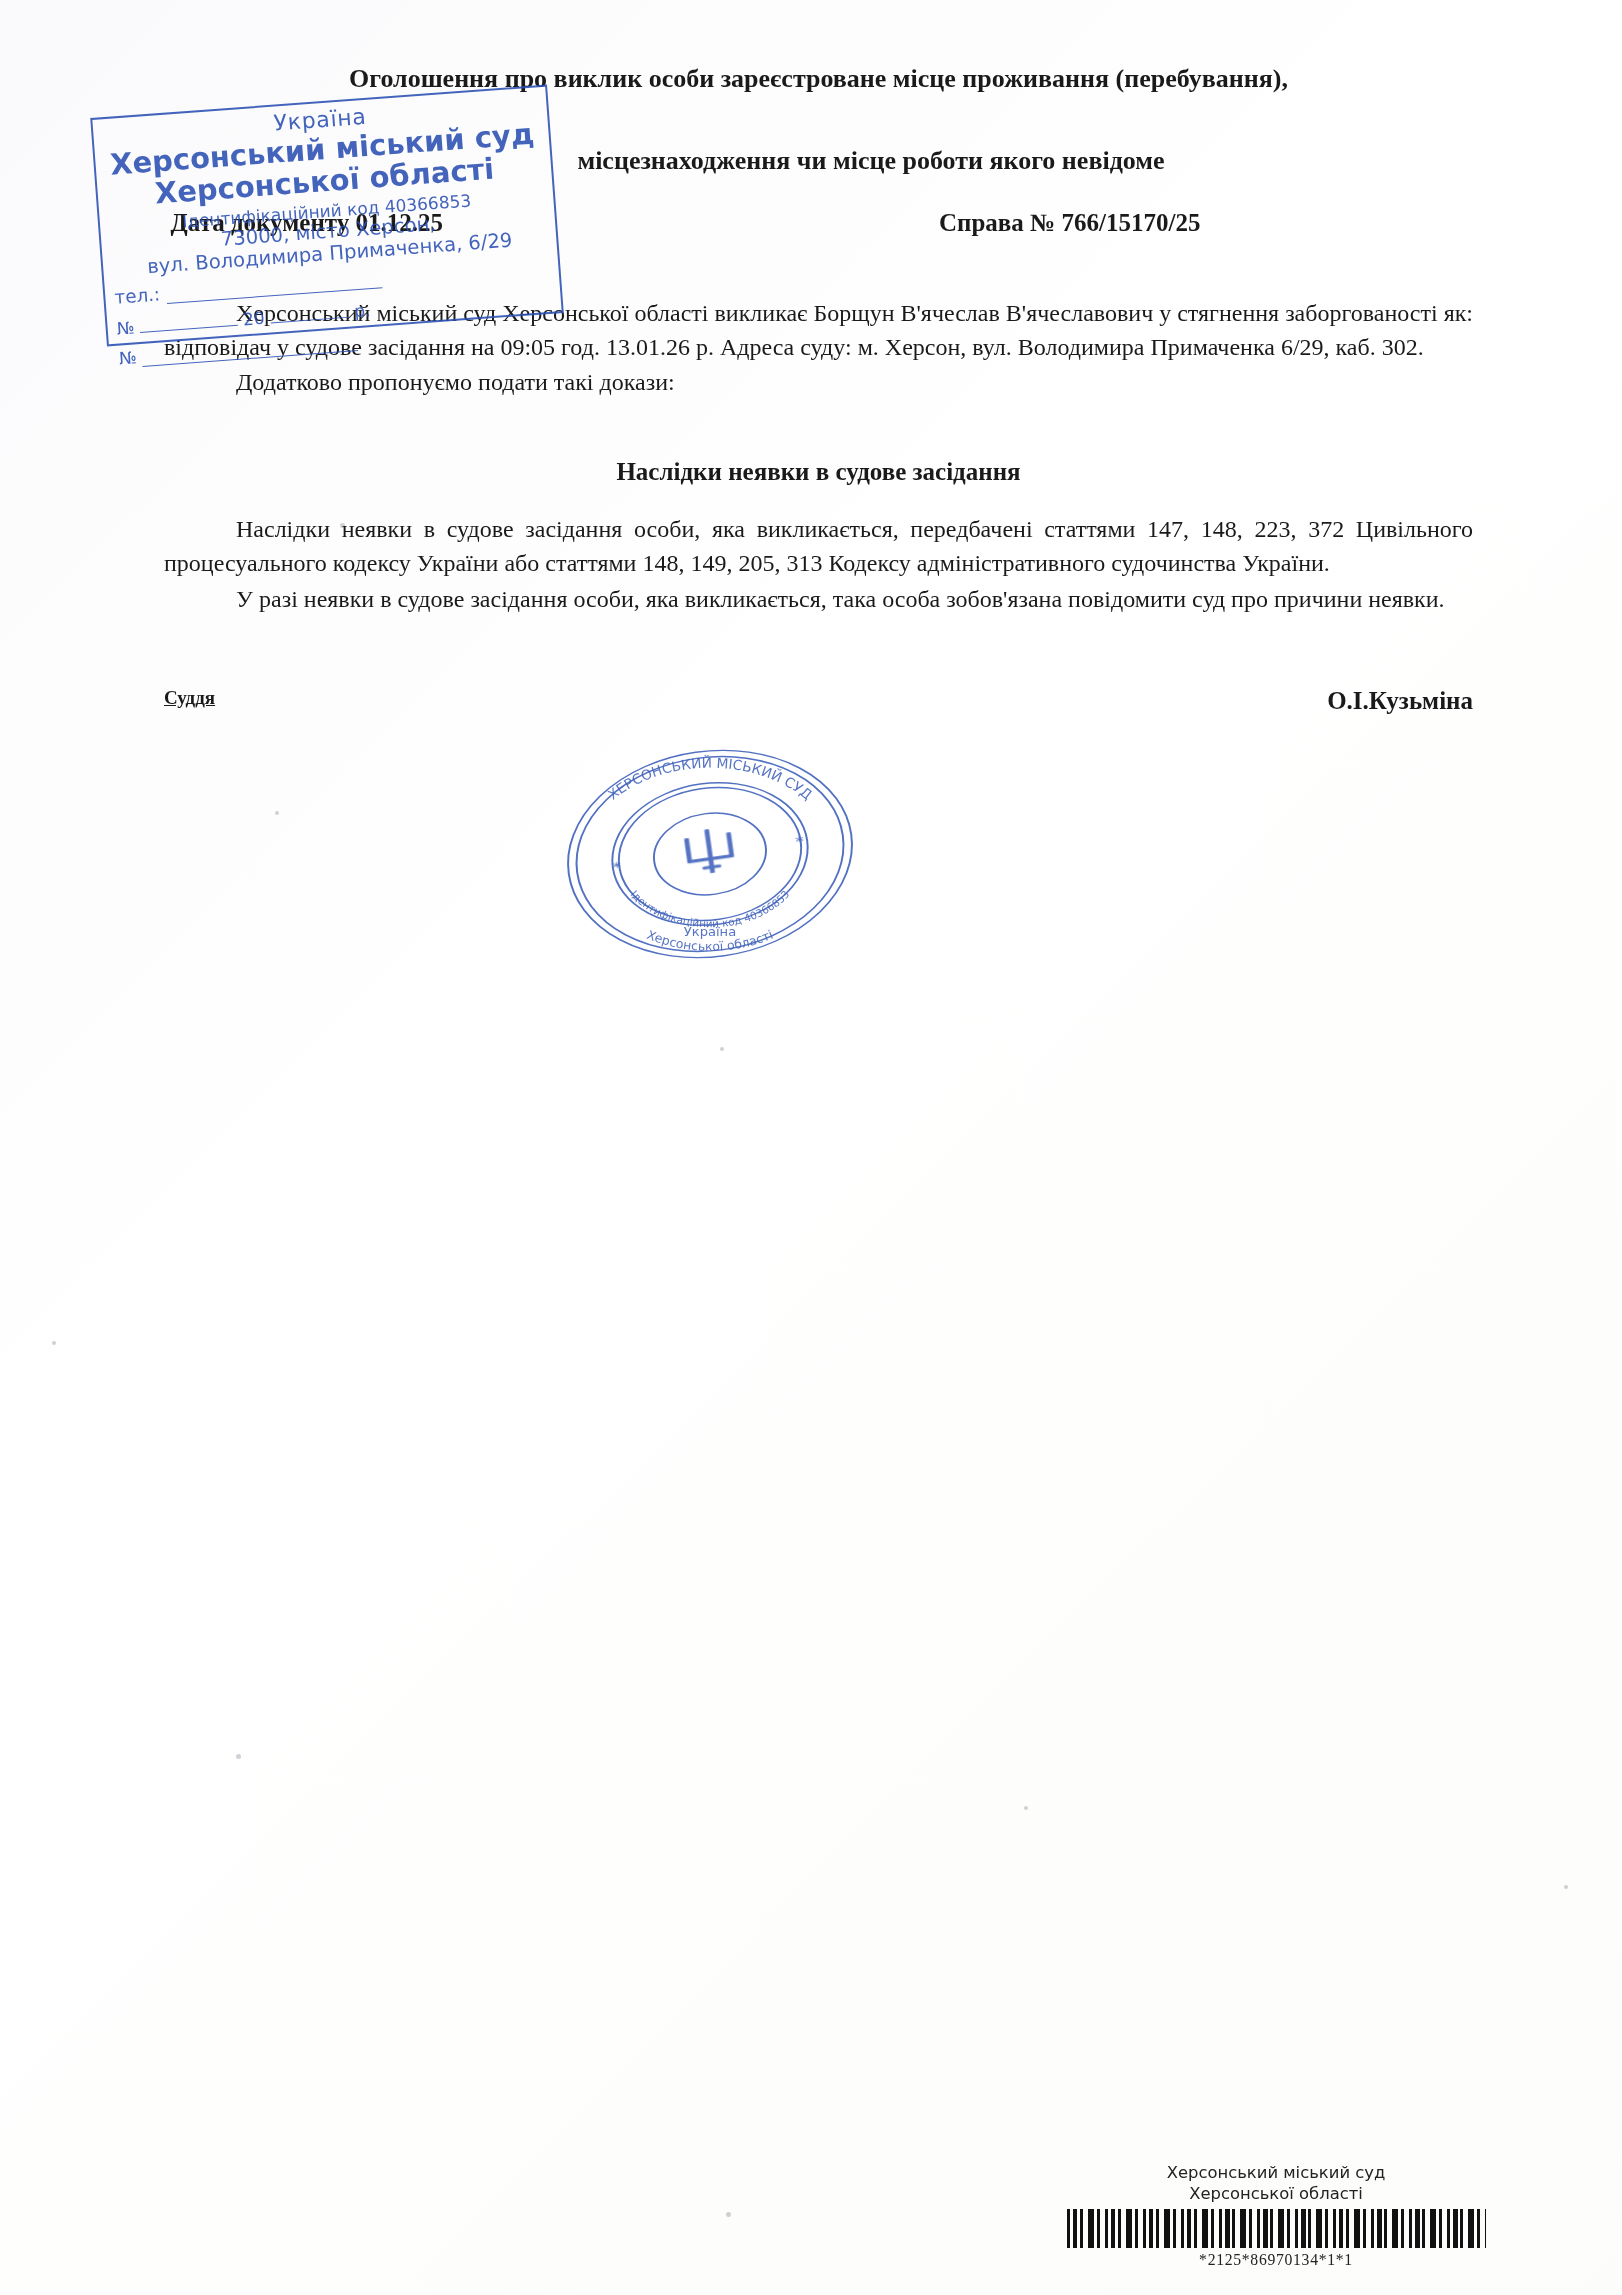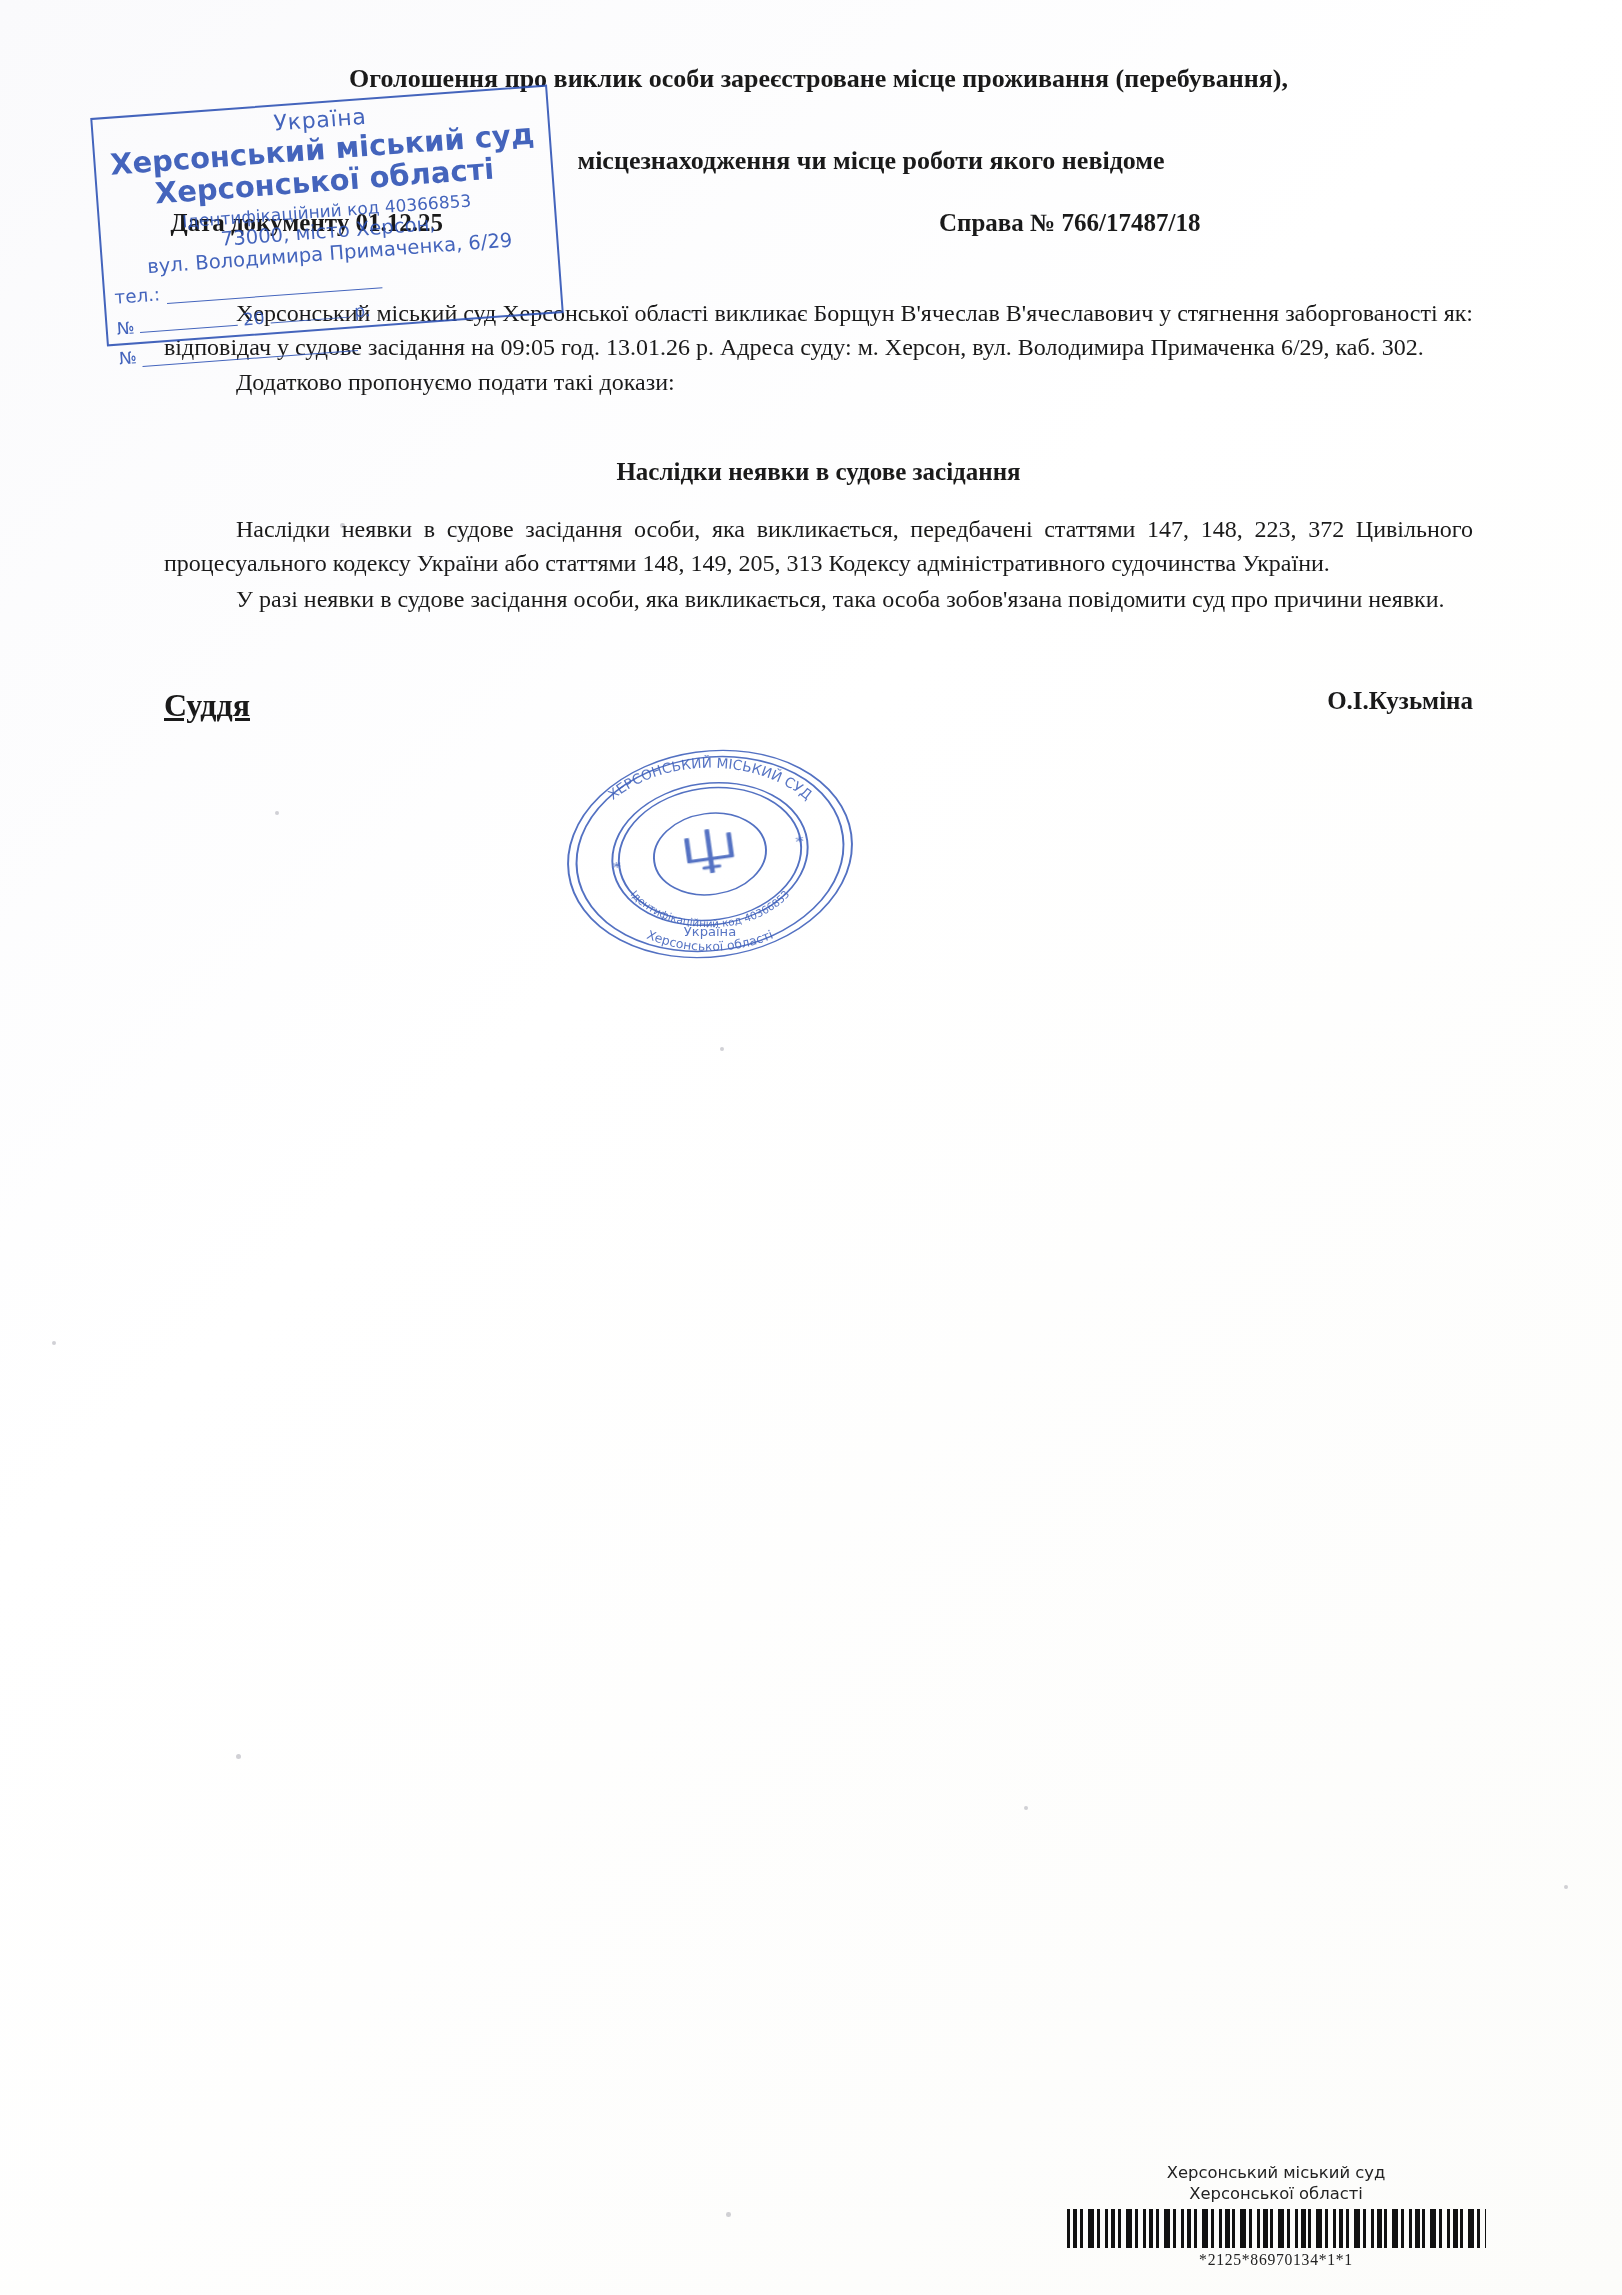--- a/index.html
+++ b/index.html
@@ -83,21 +83,21 @@
   .sig-row {
     position: relative;
     margin-top: 71px;
     height: 46px;
   }
   .sig-label {
     position: absolute;
     left: 0;
     top: 0;
     font-weight: bold;
-    font-size: 32px;
+    font-size: 19px;
     text-decoration: underline;
   }
   .sig-name {
     position: absolute;
     right: 0;
     top: 0;
     font-weight: bold;
     font-size: 25px;
   }
 
@@ -214,21 +214,21 @@
 
   <div class="content">
 
     <div class="doc-title">
       <span>Оголошення про виклик особи зареєстроване місце проживання (перебування),</span>
       <span class="line2">місцезнаходження чи місце роботи якого невідоме</span>
     </div>
 
     <div class="meta-row">
       <span class="doc-date">Дата документу 01.12.25</span>
-      <span class="case-no">Справа № 766/17487/18</span>
+      <span class="case-no">Справа № 766/15170/25</span>
     </div>
 
     <div class="body-block">
       <p class="para">Херсонський міський суд Херсонської області викликає Борщун В'ячеслав В'ячеславович у стягнення заборгованості як: відповідач у судове засідання на 09:05 год. 13.01.26 р. Адреса суду: м. Херсон, вул. Володимира Примаченка 6/29, каб. 302.</p>
       <p class="para">Додатково пропонуємо подати такі докази:</p>
     </div>
 
     <div class="subhead">Наслідки неявки в судове засідання</div>
 
     <p class="para">Наслідки неявки в судове засідання особи, яка викликається, передбачені статтями 147, 148, 223, 372 Цивільного процесуального кодексу України або статтями 148, 149, 205, 313 Кодексу адміністративного судочинства України.</p>

